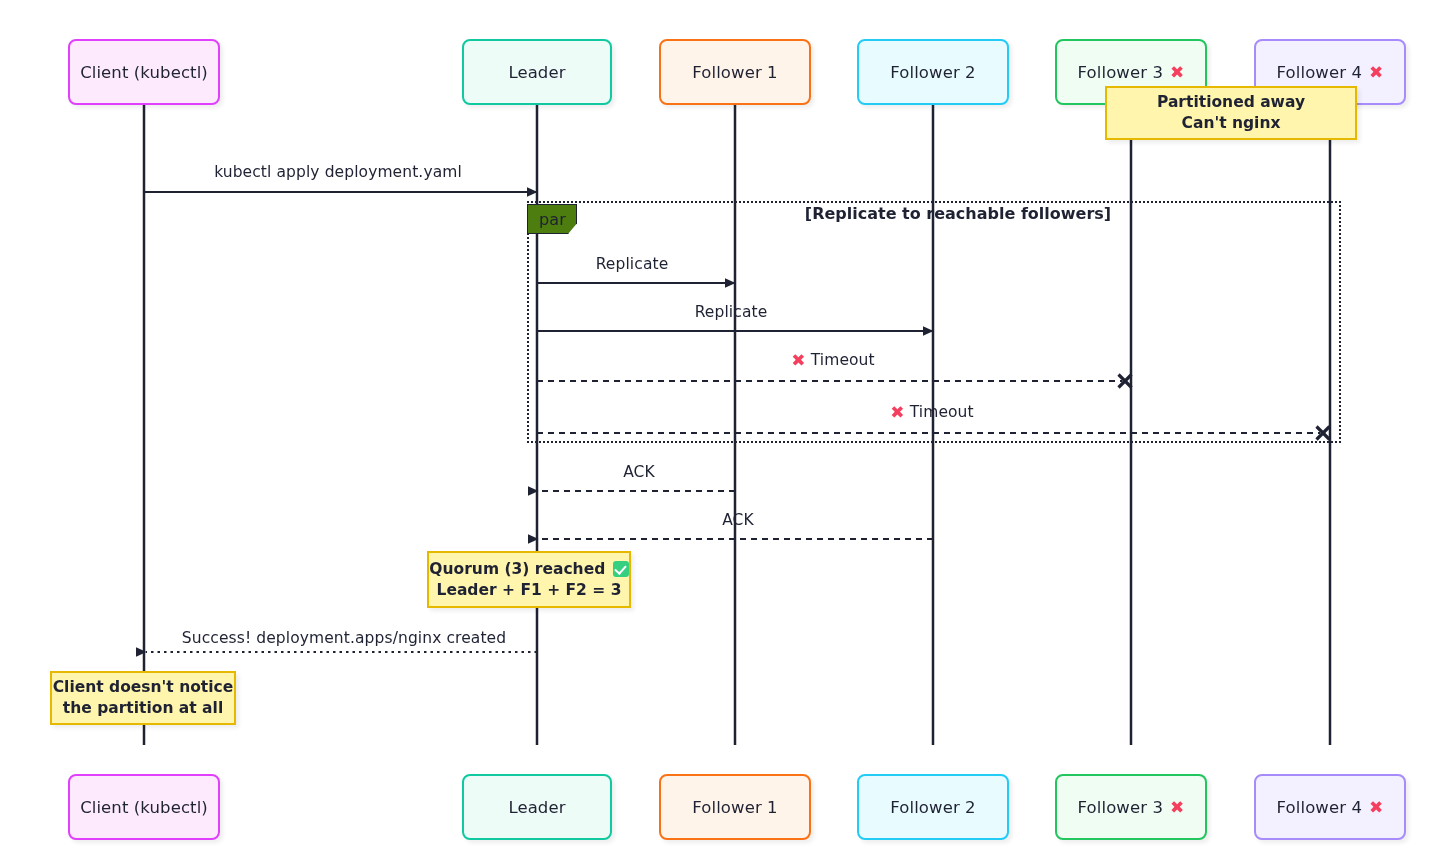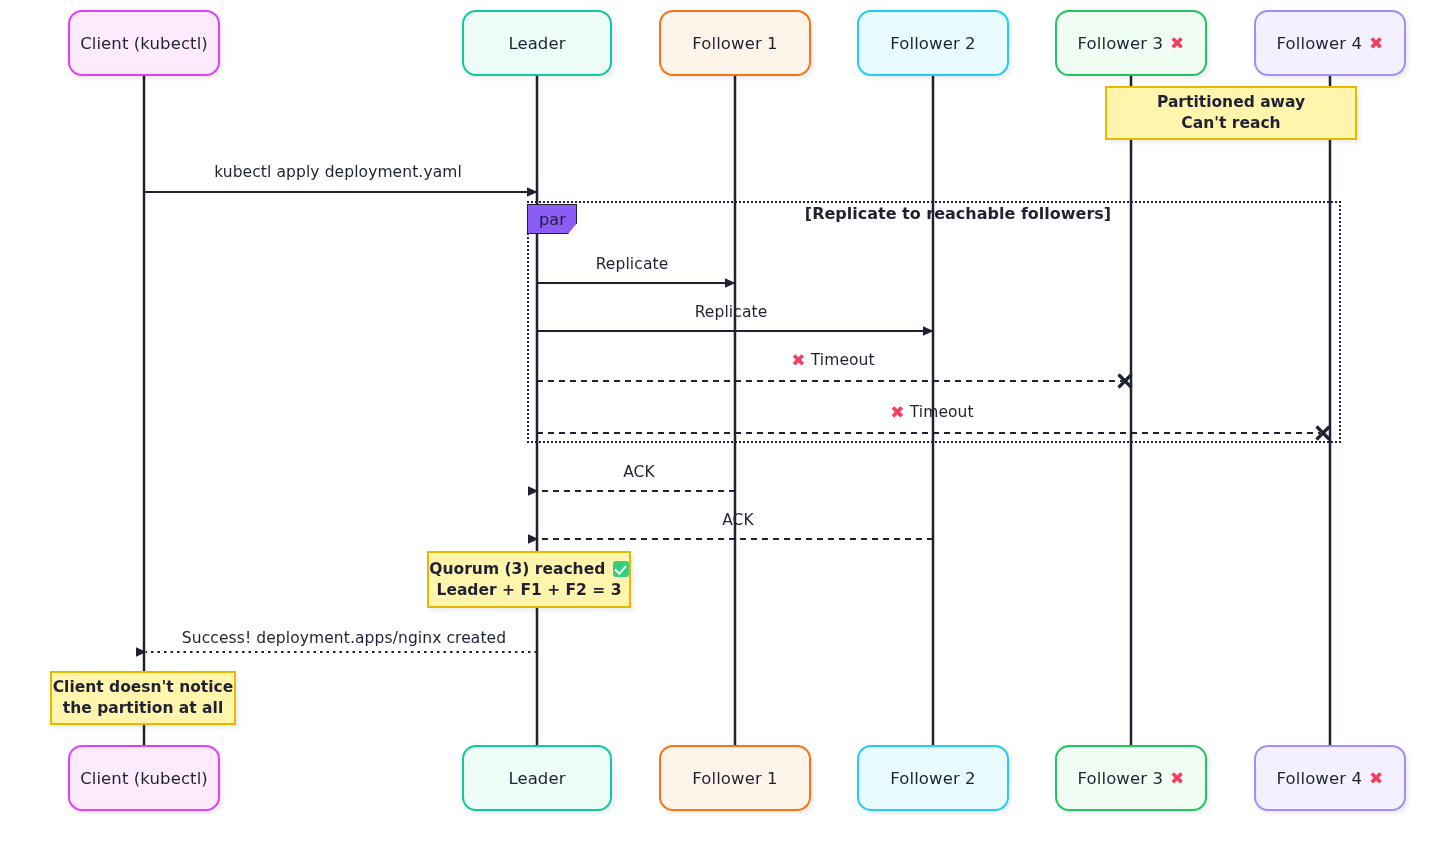--- a/index.html
+++ b/index.html
@@ -16,31 +16,32 @@
   }
   #diagram {
     position: absolute;
     left: 0; top: 0;
     width: 1456px;
     height: 852px;
   }
   .actor-box {
     position: absolute;
     box-sizing: border-box;
-    border-radius: 14px;
+    border-radius: 8px;
     border-width: 2px;
     border-style: solid;
     display: flex;
     align-items: center;
     justify-content: center;
     box-shadow: 3px 3px 4px rgba(0,0,0,0.07);
     font-size: 16.5px;
     color: #1f2233;
     letter-spacing: 0.1px;
     white-space: nowrap;
+    margin-top: 29px;
   }
   .msg-label {
     position: absolute;
     font-size: 15.5px;
     color: #1f2233;
     white-space: nowrap;
     transform: translateX(-50%);
     letter-spacing: 0.1px;
   }
   .note-box {
@@ -63,21 +64,21 @@
   .par-frame {
     position: absolute;
     box-sizing: border-box;
     border: 2px dotted #1f2233;
     background: transparent;
     pointer-events: none;
   }
   .par-tab {
     position: absolute;
     box-sizing: border-box;
-    background: #8b5cf6;
+    background: #4d7c0f;
     border: 1.5px solid #1f2233;
     font-size: 16px;
     color: #1f2233;
     display: flex;
     align-items: center;
     padding-left: 11px;
     letter-spacing: 0.2px;
     clip-path: polygon(0 0, 100% 0, 100% 64%, 82% 100%, 0 100%);
     box-shadow: 2px 2px 3px rgba(0,0,0,0.08);
   }
@@ -197,21 +198,21 @@
     <div class="actor-box" style="left: 1055px; top: 745px; width: 152px; height: 66px; border-color: rgb(34, 197, 94); background: rgb(240, 253, 243);">
       <span>Follower 3</span>
       <span class="emoji-x" style="margin-left: 7px;">✖</span>
     </div>
     <div class="actor-box" style="left: 1254px; top: 745px; width: 152px; height: 66px; border-color: rgb(167, 139, 250); background: rgb(243, 240, 255);">
       <span>Follower 4</span>
       <span class="emoji-x" style="margin-left: 7px;">✖</span>
     </div>
     <div class="note-box" style="left: 1105px; top: 86px; width: 252px; height: 54px;">
       <div>Partitioned away</div>
-      <div>Can't reach</div>
+      <div>Can't nginx</div>
     </div>
     <div class="note-box" style="left: 427px; top: 551px; width: 204px; height: 57px;">
       <div>Quorum (3) reached <span class="emoji-check"></span></div>
       <div>Leader + F1 + F2 = 3</div>
     </div>
     <div class="note-box" style="left: 50px; top: 671px; width: 186px; height: 54px;">
       <div>Client doesn't notice</div>
       <div>the partition at all</div>
     </div>
   </div>

